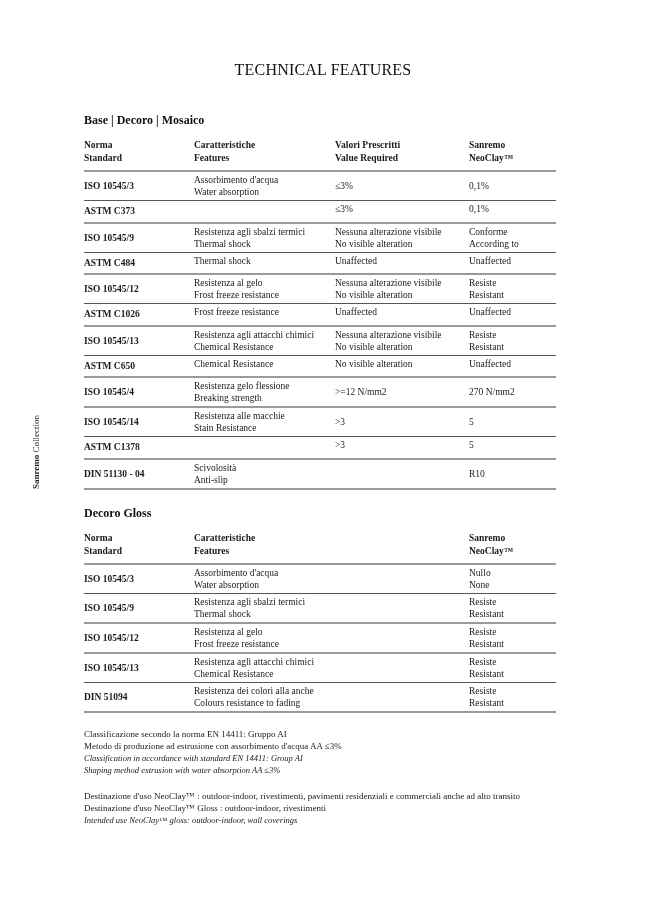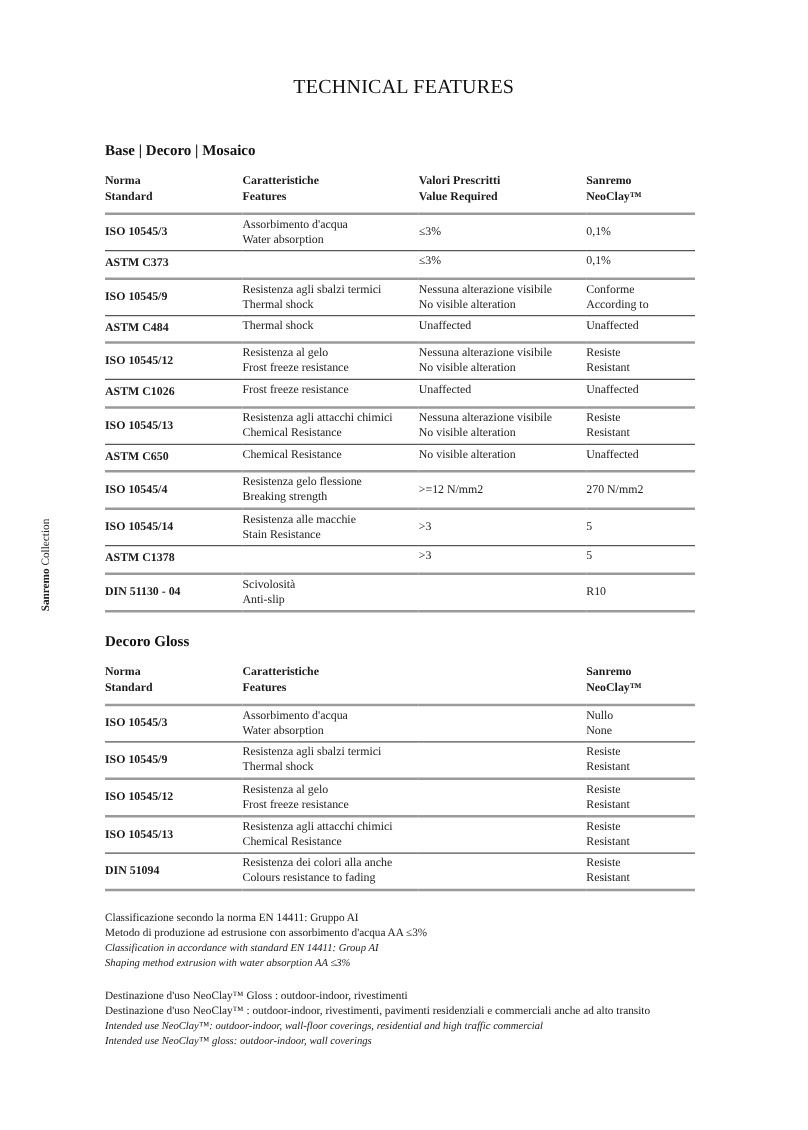--- a/index.html
+++ b/index.html
@@ -207,17 +207,16 @@
   </table>
 </div>
 
 <div class="notes" style="top:728px;" id="notes-class">
     <p>Classificazione secondo la norma EN 14411: Gruppo AI</p>
     <p>Metodo di produzione ad estrusione con assorbimento d'acqua AA ≤3%</p>
     <p class="it">Classification in accordance with standard EN 14411: Group AI</p>
     <p class="it">Shaping method extrusion with water absorption AA ≤3%</p>
   </div>
 <div class="notes" style="top:790px;" id="notes-use">
+    <p>Destinazione d'uso NeoClay™ : outdoor-indoor, rivestimenti, pavimenti residenziali e commerciali anche ad alto transito</p>
     <p>Destinazione d'uso NeoClay™ Gloss : outdoor-indoor, rivestimenti</p>
-    <p>Destinazione d'uso NeoClay™ : outdoor-indoor, rivestimenti, pavimenti residenziali e commerciali anche ad alto transito</p>
-    <p class="it">Intended use NeoClay™: outdoor-indoor, wall-floor coverings, residential and high traffic commercial</p>
     <p class="it">Intended use NeoClay™ gloss: outdoor-indoor, wall coverings</p>
   </div>
 
 </body></html>

